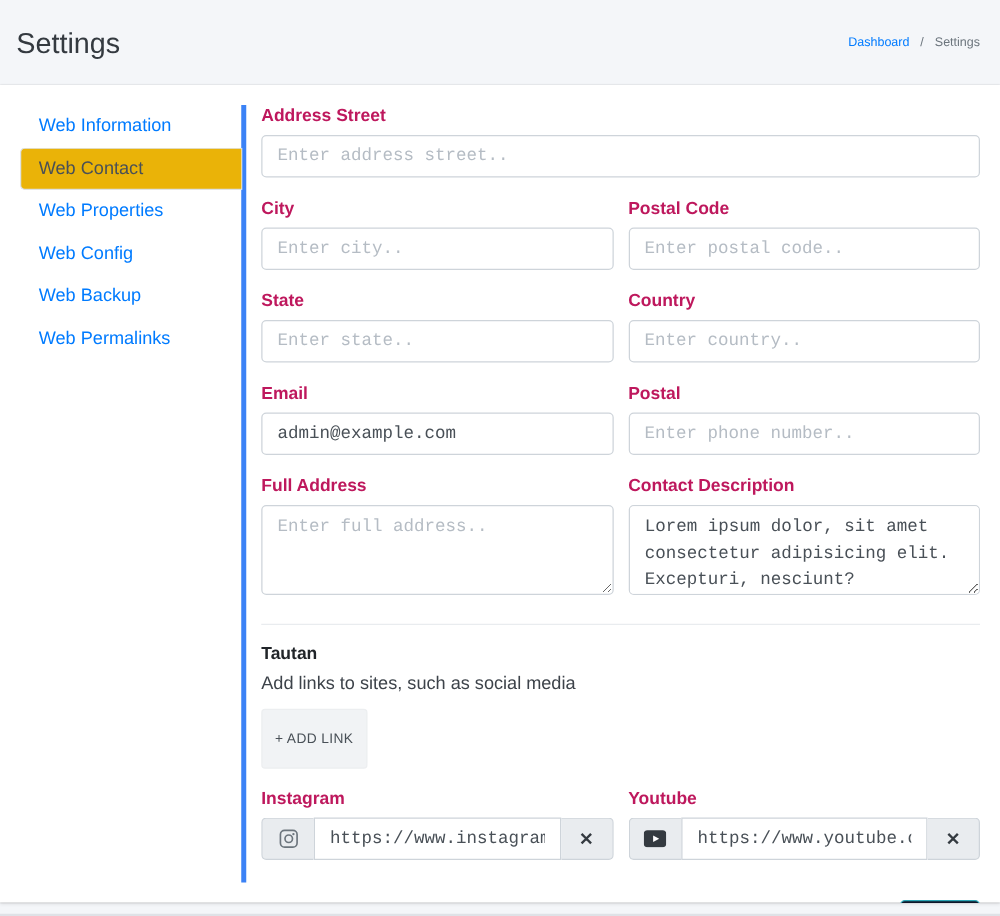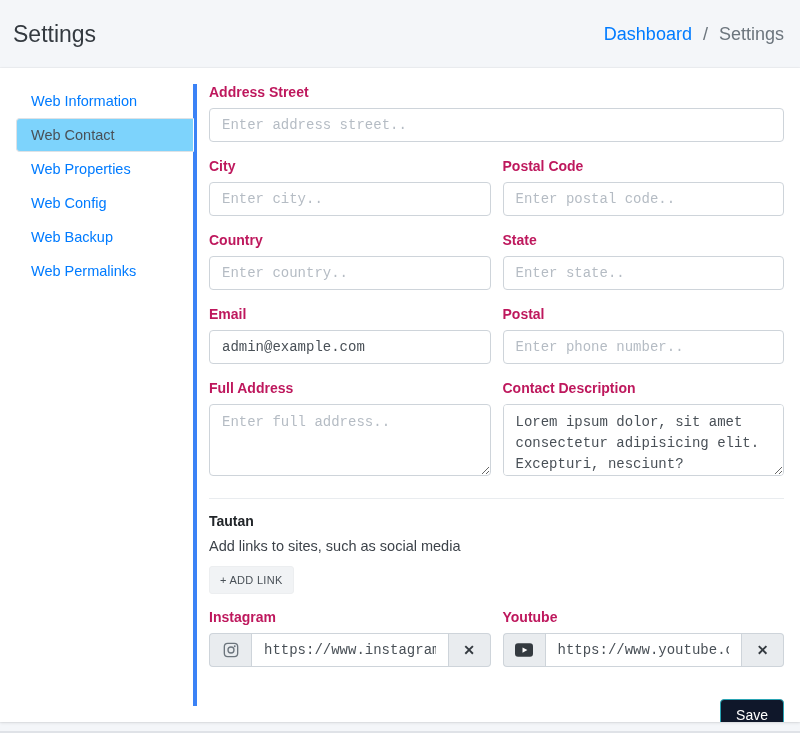--- a/index.html
+++ b/index.html
@@ -18,21 +18,21 @@
     align-items: center;
     justify-content: space-between;
     padding: 0 16px 0 13px;
     border-radius: 18px;
   }
   .page-title {
     font-size: 23px;
     font-weight: 500;
     color: #343a40;
   }
-  .breadcrumb { font-size: 18px; color: #6c757d; }
+  .breadcrumb { font-size: 10px; color: #6c757d; }
   .breadcrumb a { color: #007bff; text-decoration: none; cursor: pointer; }
   .breadcrumb .sep { margin: 0 6px; color: #6c757d; }
 
   
   .card {
     background: #fff;
     width: 800px;
     height: 654px;
     box-shadow: 0 0 1px rgba(0,0,0,.18), 0 1px 3px rgba(0,0,0,.10);
     overflow: hidden;
@@ -57,21 +57,21 @@
     font-size: 14.5px;
     color: #007bff;
     text-decoration: none;
     cursor: pointer;
     border: 1px solid transparent;
     border-radius: 4px 0 0 4px;
     white-space: nowrap;
   }
   .tab.active {
     color: #495057;
-    background: #7dd3fc;
+    background: #eab308;
     border-color: #dee2e6;
     border-right-color: #fff;
     margin-right: -1px;
   }
 
   
   .content-col {
     flex: 1;
     min-width: 0;
     padding-left: 12px;
@@ -114,21 +114,21 @@
   .section-title { font-size: 14px; font-weight: 700; margin-bottom: 9px; }
   .section-subtitle { font-size: 14.5px; color: #3d434a; margin-bottom: 12px; }
   .add-link-btn {
     display: inline-block;
     background: #f1f3f5;
     border: 1px solid #eceef0;
     color: #495057;
     font-family: "Liberation Sans", sans-serif;
     font-size: 11px;
     letter-spacing: .3px;
-    padding: 7px 10px;
+    padding: 17px 10px;
     border-radius: 3px;
     cursor: pointer;
     margin-bottom: 15px;
   }
 
   .input-group { display: flex; width: 100%; }
   .ig-prepend, .ig-append {
     flex: 0 0 42px;
     display: flex;
     align-items: center;
@@ -203,26 +203,26 @@
           <input class="form-control" placeholder="Enter city.." style="">
         </div>
         <div class="col form-group">
           <label>Postal Code</label>
           <input class="form-control" placeholder="Enter postal code.." style="">
         </div>
       </div>
 
       <div class="row">
         <div class="col form-group">
+          <label>State</label>
+          <input class="form-control" placeholder="Enter state.." style="">
+        </div>
+        <div class="col form-group">
           <label>Country</label>
           <input class="form-control" placeholder="Enter country.." style="">
-        </div>
-        <div class="col form-group">
-          <label>State</label>
-          <input class="form-control" placeholder="Enter state.." style="">
         </div>
       </div>
 
       <div class="row">
         <div class="col form-group">
           <label>Email</label>
           <input class="form-control" value="admin@example.com" style="">
         </div>
         <div class="col form-group">
           <label>Postal</label>

